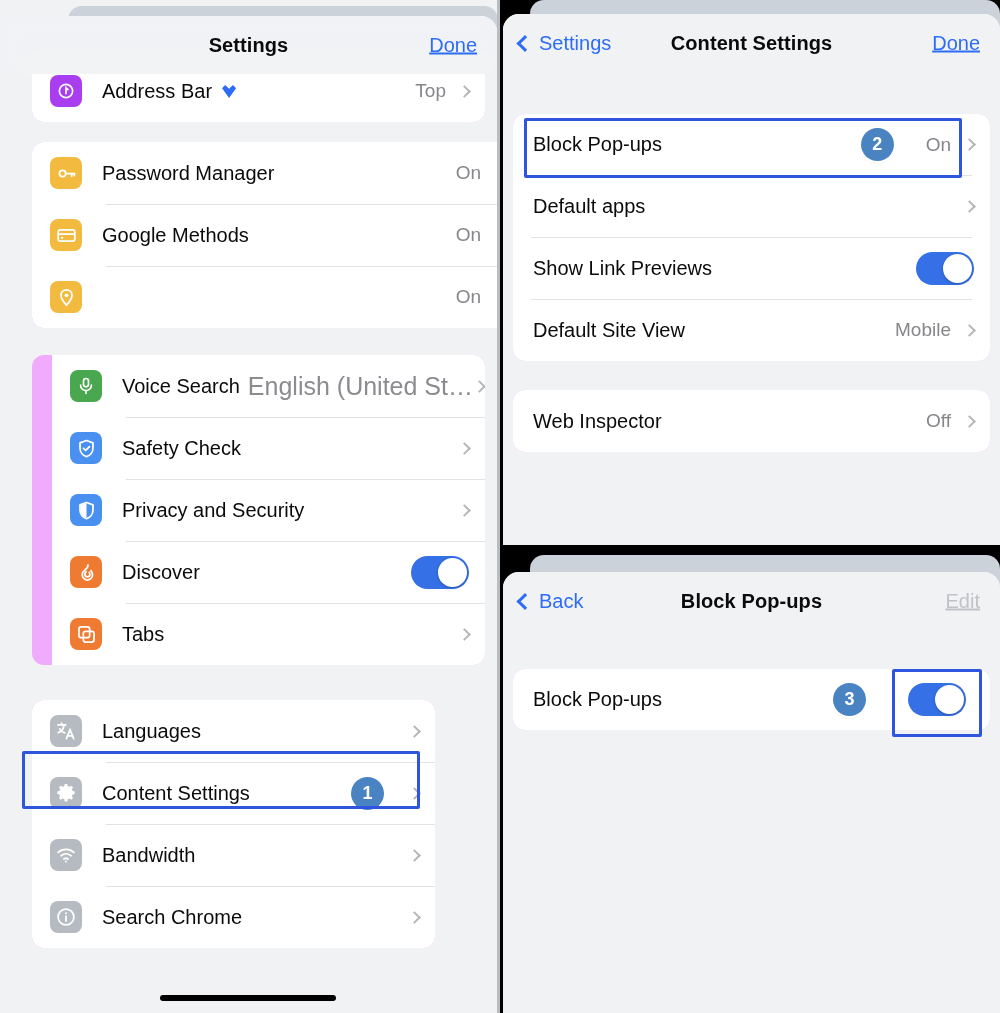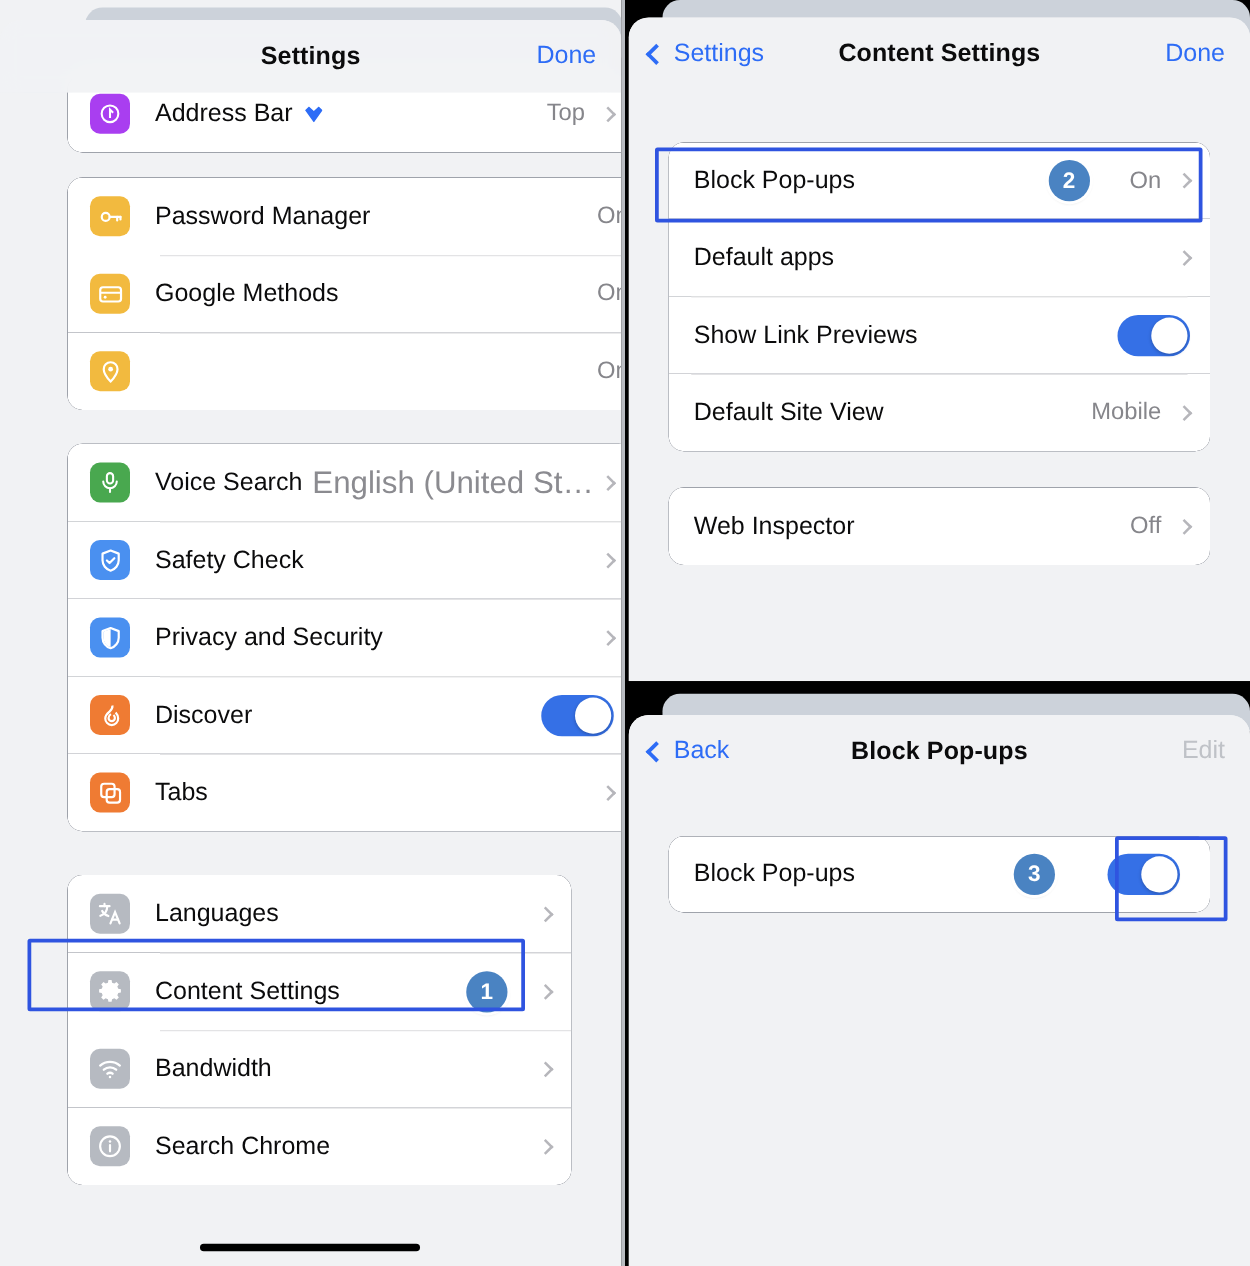--- a/index.html
+++ b/index.html
@@ -25,33 +25,33 @@
   .navbar {
     position: relative; height: 58px;
     display: flex; align-items: center; justify-content: center;
     background: #f1f2f4;
   }
   .nav-title { font-size: 20px; font-weight: bold; color: #0b0b0c; letter-spacing: .1px; }
   .nav-left {
     position: absolute; left: 16px; top: 50%; transform: translateY(-50%);
     display: flex; align-items: center; gap: 3px;
   }
-  .nav-right { position: absolute; right: 20px; top: 50%; transform: translateY(-50%); }
+  .nav-right { position: absolute; right: 20px; top: 50%; transform: translateY(-50%); text-decoration: underline; }
   .nav-action { font-size: 20px; color: #2d6cf6; }
   .nav-action.dim { color: #bfc2c7; }
   .nav-link { font-size: 20px; color: #2d6cf6; }
   .chev-back { display: inline-block; width: 12px; height: 12px;
     border-left: 3px solid #2d6cf6; border-bottom: 3px solid #2d6cf6;
     transform: rotate(45deg); margin-right: 5px; }
 
   
   .scroll { position: relative; background: #f1f2f4; }
   .group {
-    position: relative; background: #0f172a; border-radius: 12px;
-    margin: 0 32px; overflow: hidden;
+    position: relative; background: #f0abfc; border-radius: 12px;
+    margin: 0 10px; overflow: hidden;
   }
   .row {
     position: relative; display: flex; align-items: center;
     min-height: 62px; padding: 0 16px 0 18px; background: #fff;
   }
   .row + .row::before {
     content: ""; position: absolute; left: 74px; right: 0; top: 0;
     height: 1px; background: #e3e3e5;
   }
   .row.noicon + .row.noicon::before { left: 18px; right: 18px; }
@@ -171,21 +171,21 @@
                 <path d="M12 3.2c-3.6 0-6.3 2.8-6.3 6.3 0 4.6 6.3 11.3 6.3 11.3s6.3-6.7 6.3-11.3c0-3.5-2.7-6.3-6.3-6.3z"></path>
                 <circle cx="12" cy="9.5" r="2.2" fill="#fff" stroke="none"></circle>
               </svg>
             </div>
             <span class="spacer"></span>
             <span class="value">On</span>
             <span class="chev"></span>
           </div>
         </div>
 
-        <div class="group" style="position:absolute; top:339px; left:22px; width:453px;">
+        <div class="group" style="position:absolute; top:339px; left:22px; width:453px;padding-left:20px;">
 
           <div class="row">
             <div class="icon" style="background:#49a84f;">
               <svg width="20" height="20" viewBox="0 0 24 24" fill="none" stroke="#fff" stroke-width="2" stroke-linecap="round">
                 <rect x="9" y="3" width="6" height="10" rx="3"></rect>
                   <path d="M5.5 11a6.5 6.5 0 0 0 13 0"></path>
                   <path d="M12 17.5V21"></path>
               </svg>
             </div>
             <span class="label">Voice Search</span>

